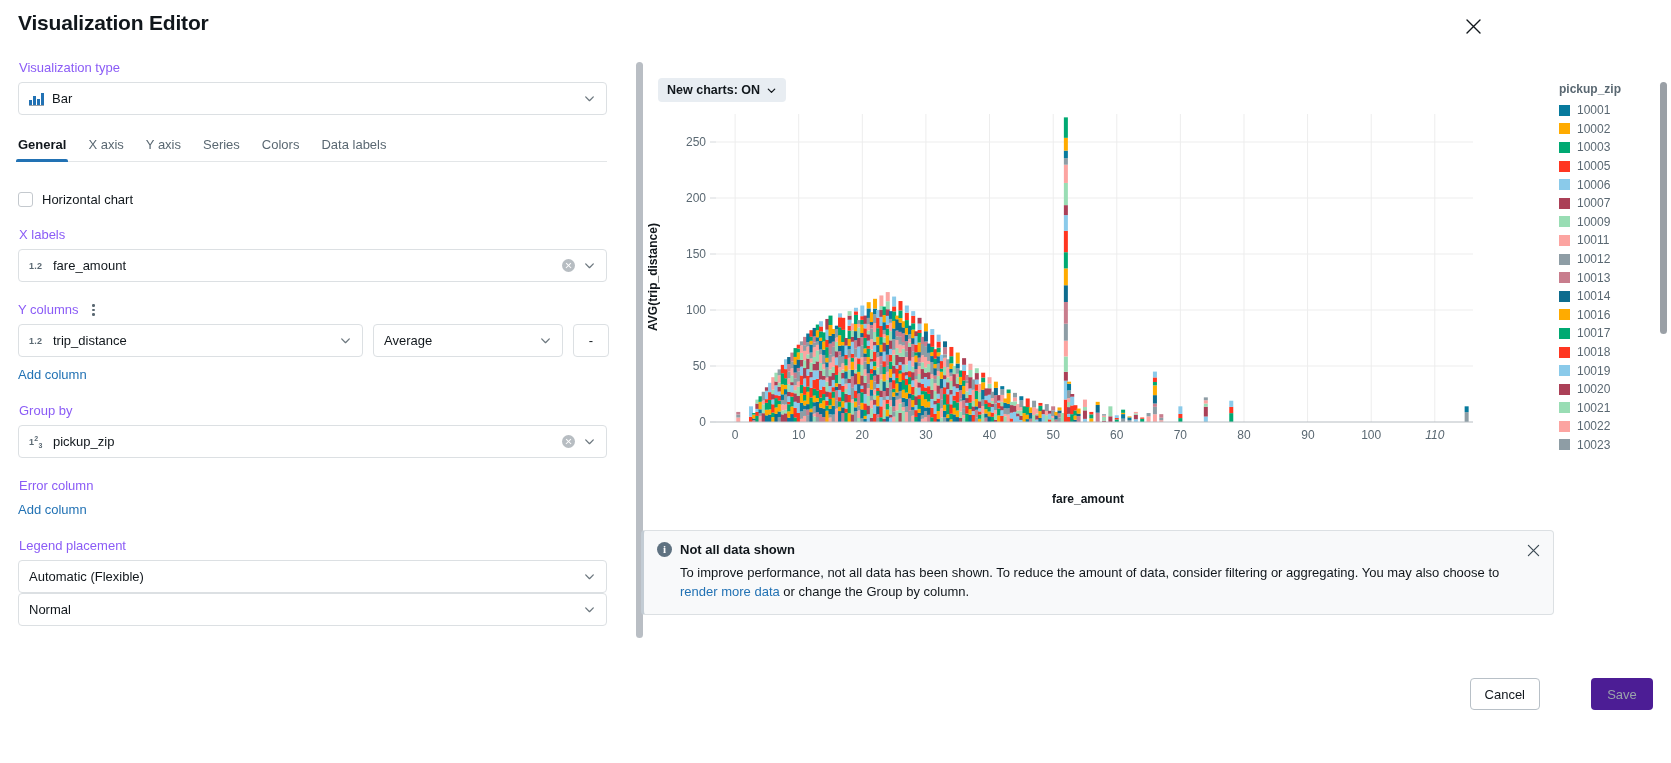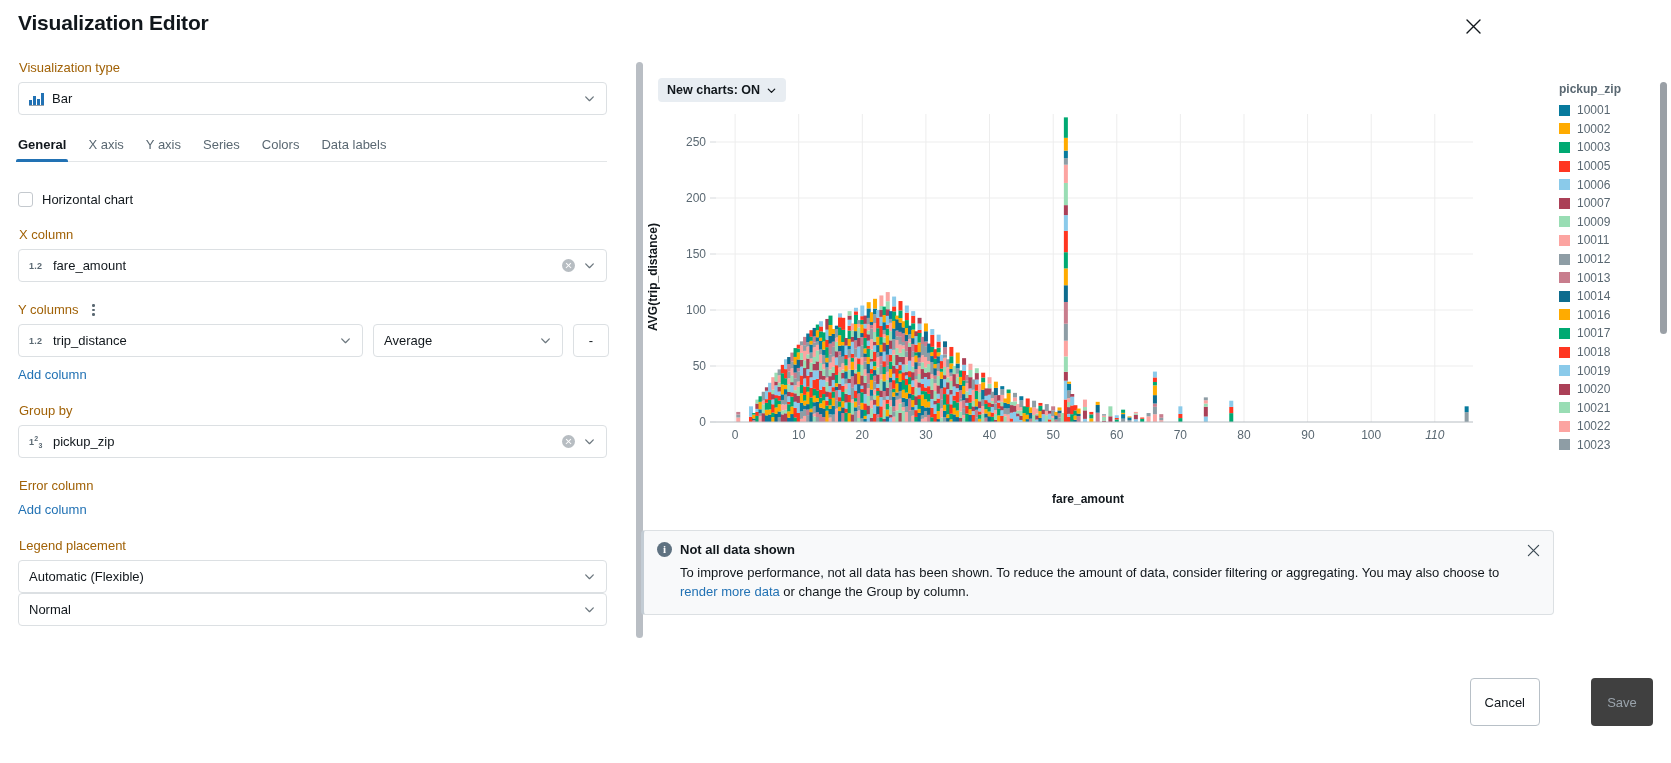--- a/index.html
+++ b/index.html
@@ -29,21 +29,21 @@
   .close-x svg { display:block; }
 
   
   .lpanel {
     position: absolute; left: 0; top: 52px;
     width: 631px; height: 593px;
     overflow: hidden; background: #fff;
   }
   .lpanel-inner { position: relative; padding: 8px 24px 0 18px; }
   .fld-label {
-    font-size: 13px; color: #a16207; margin: 0 0 6px 1px; line-height: 16px;
+    font-size: 13px; color: #8b5cf6; margin: 0 0 6px 1px; line-height: 16px;
   }
   .fld-label.mt { margin-top: 20px; }
   .sel {
     position: relative; height: 33px; border: 1px solid #dce0e3; border-radius: 4px;
     background: #fff; display: flex; align-items: center; padding: 0 10px;
     font-size: 13px; color: #11171c; cursor: pointer;
   }
   .sel .txt { flex: 1; white-space: nowrap; overflow: hidden; }
   .chev { width: 13px; height: 13px; flex: none; opacity: .75; }
   .clearbtn {
@@ -181,26 +181,26 @@
     margin-left: 23px; max-width: 830px;
   }
   .alert-x {
     position: absolute; right: 11px; top: 10px; width: 18px; height: 18px;
     cursor: pointer; display:flex; align-items:center; justify-content:center;
   }
 
   
   .footer { position: absolute; left: 0; top: 678px; width: 1671px; height: 85px; background:#fff; }
   .btn {
-    position: absolute; top: 0; height: 48px; border-radius: 4px;
+    position: absolute; top: 0; height: 32px; border-radius: 4px;
     font-size: 13px; display: flex; align-items: center; justify-content: center;
     cursor: pointer; padding: 0 14px;
   }
   .btn-cancel { right: 131px; border: 1px solid #b8c0c7; background: #fff; color: #11171c; min-width: 66px; }
-  .btn-save { right: 18px; background: #404040; color: #9aa3ab; min-width: 62px; cursor: default; }
+  .btn-save { right: 18px; background: #4c1d95; color: #9aa3ab; min-width: 62px; cursor: default; }
 </style>
 </head>
 <body>
 
 <div id="root">
 
   <div class="hdr">
     <div class="hdr-title">Visualization Editor</div>
     <div class="close-x">
       <svg width="17" height="17" viewBox="0 0 17 17">
@@ -238,21 +238,21 @@
         <div class="tab">Data labels</div>
       </div>
 
       
       <div class="chkrow">
         <span class="chkbox"></span>
         <span class="chklabel">Horizontal chart</span>
       </div>
 
       
-      <div class="fld-label mt">X column</div>
+      <div class="fld-label mt">X labels</div>
       <div class="sel">
         <span class="ico-num">1.2</span>
         <span class="txt">fare_amount</span>
         <span class="clearbtn"></span>
         <svg class="chev" viewBox="0 0 12 12">
             <path d="M2.5 4.5 L6 8 L9.5 4.5" stroke="#3c4a54" stroke-width="1.2" fill="none" stroke-linecap="round" stroke-linejoin="round"></path>
           </svg>
       </div>
 
       

